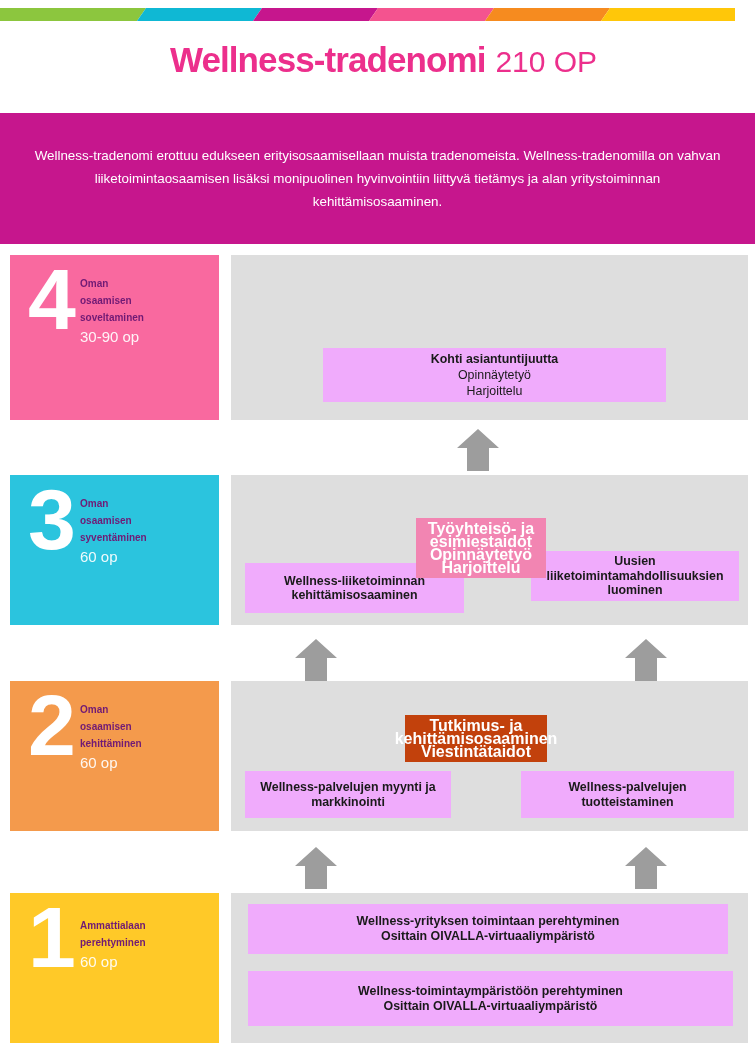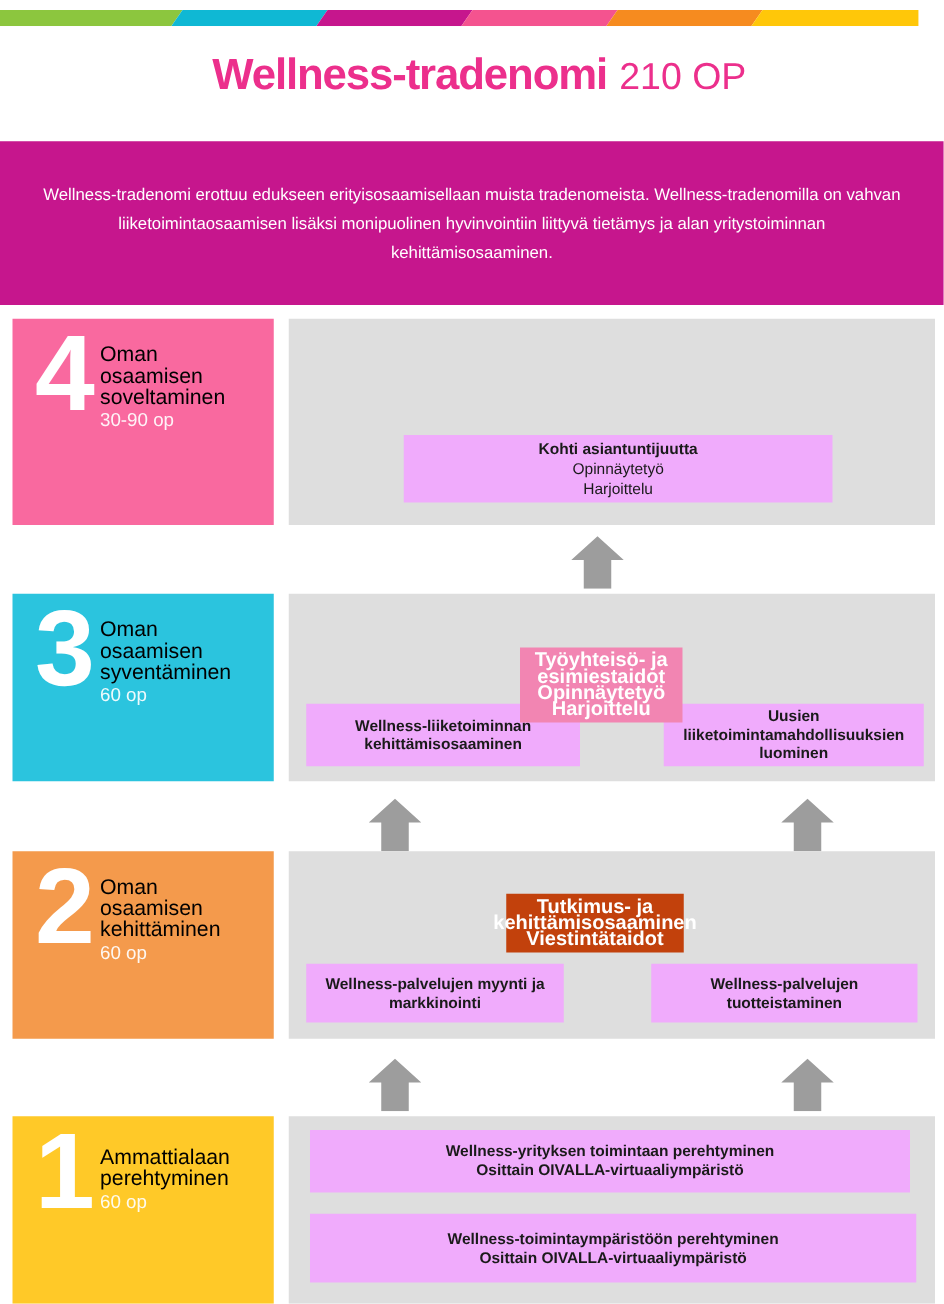--- a/index.html
+++ b/index.html
@@ -96,24 +96,24 @@
     font-stretch: condensed;
     color: #ffffff;
   }
   .band .label-text {
     position: absolute;
     left: 70px; top: 20px;
     width: 140px;
   }
   .band .label-text .ln {
     display: block;
-    font-size: 17px;
-    font-weight: normal;
+    font-size: 10px;
+    font-weight: bold;
     line-height: 17px;
-    color: #000000;
+    color: #701a75;
   }
   .band .label-text .op {
     display: block;
     font-size: 15px;
     font-weight: normal;
     line-height: 21px;
     color: #ffffff;
     opacity: .92;
   }
 
@@ -233,21 +233,21 @@
       <span class="ln">osaamisen</span>
       <span class="ln">syventäminen</span>
       <span class="op">60 op</span>
     </span>
   </div>
   <div class="stage">
     <div class="card" style="left:14px;top:88px;width:219px;height:50px;">
       <span class="hd two">Wellness-liiketoiminnan</span>
       <span class="hd two">kehittämisosaaminen</span>
     </div>
-    <div class="card" style="left:300px;top:88px;width:208px;height:50px;">
+    <div class="card" style="left:300px;top:76px;width:208px;height:50px;">
       <span class="hd two">Uusien</span>
       <span class="hd two">liiketoimintamahdollisuuksien</span>
       <span class="hd two">luominen</span>
     </div>
   </div>
   <div class="chip" style="left:416px;top:43px;width:130px;height:60px;background:#f285b2;">
     <span class="ln">Työyhteisö- ja</span>
     <span class="ln">esimiestaidot</span>
     <span class="ln">Opinnäytetyö</span>
     <span class="ln">Harjoittelu</span>

